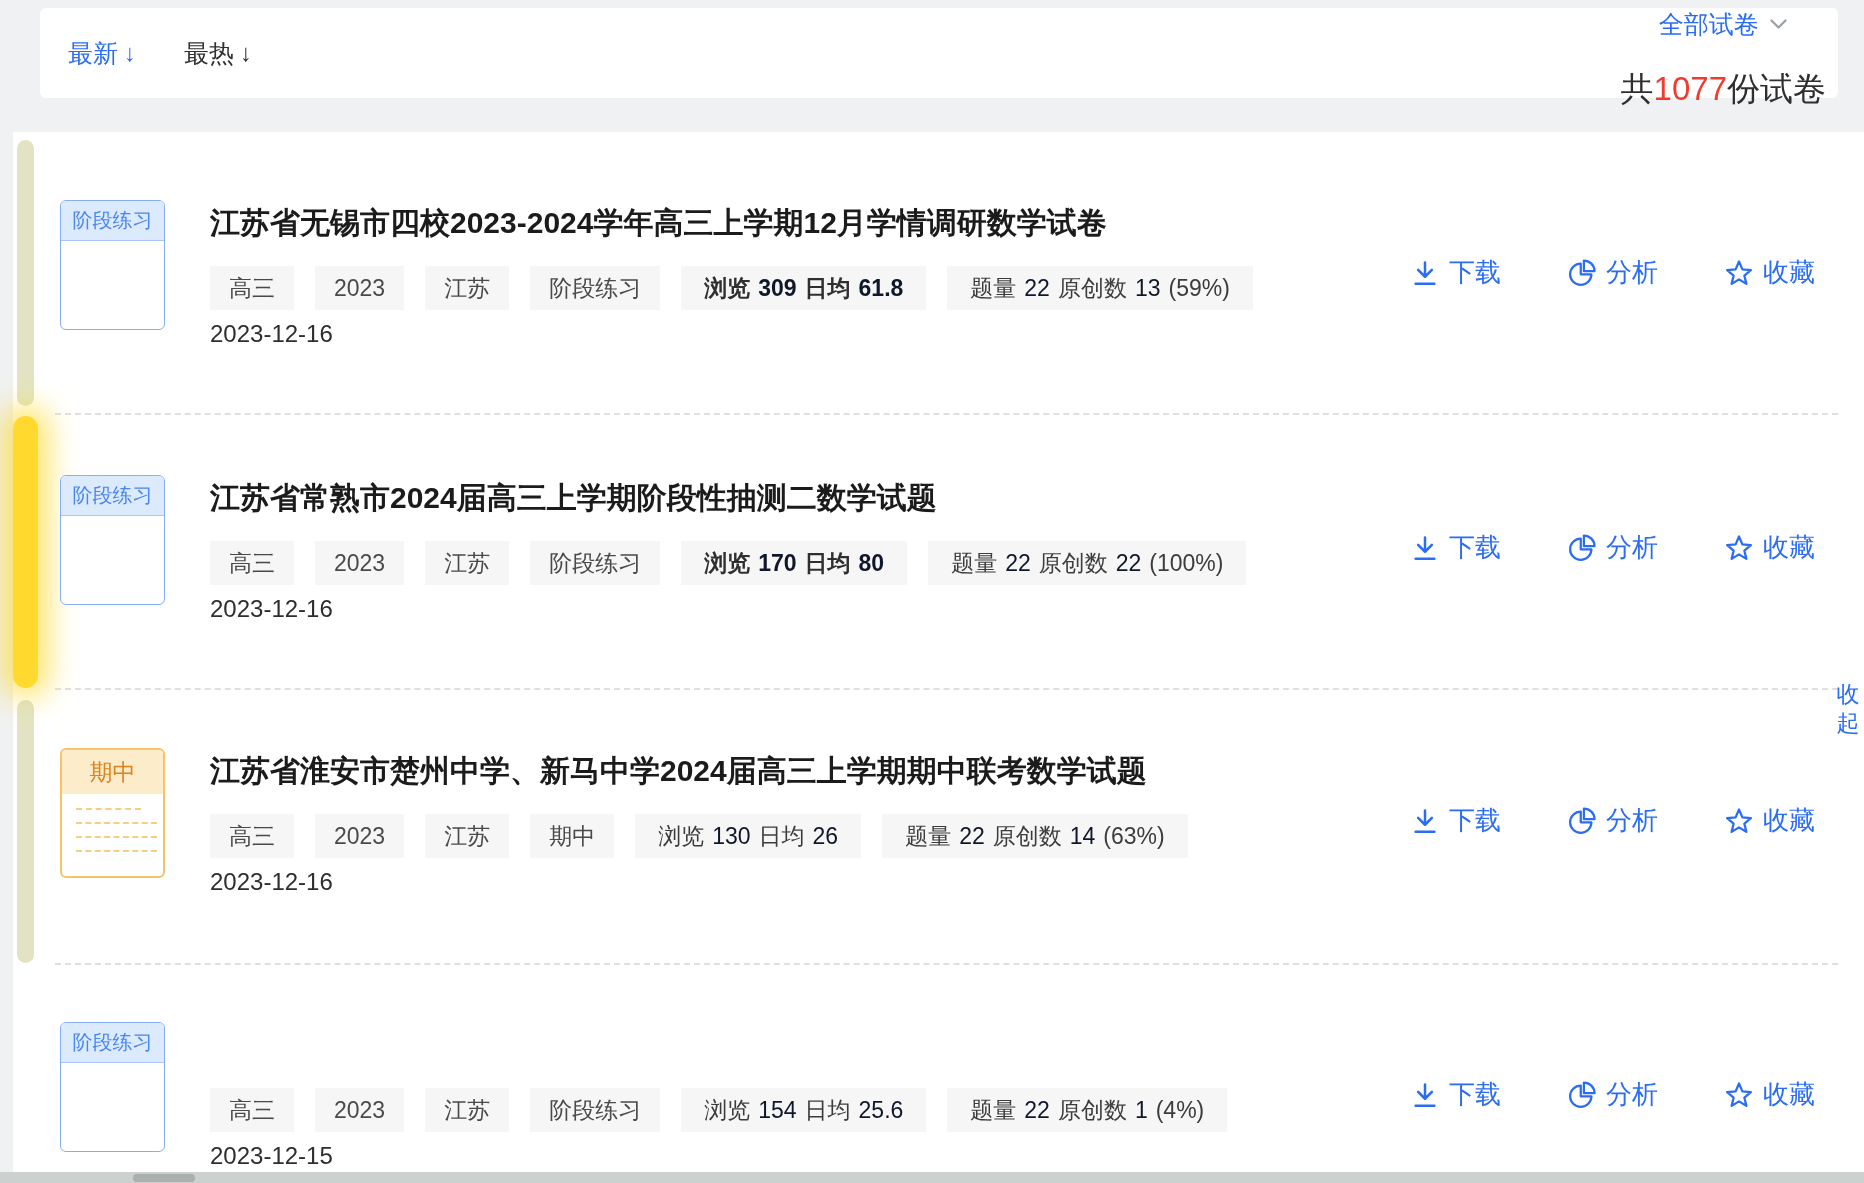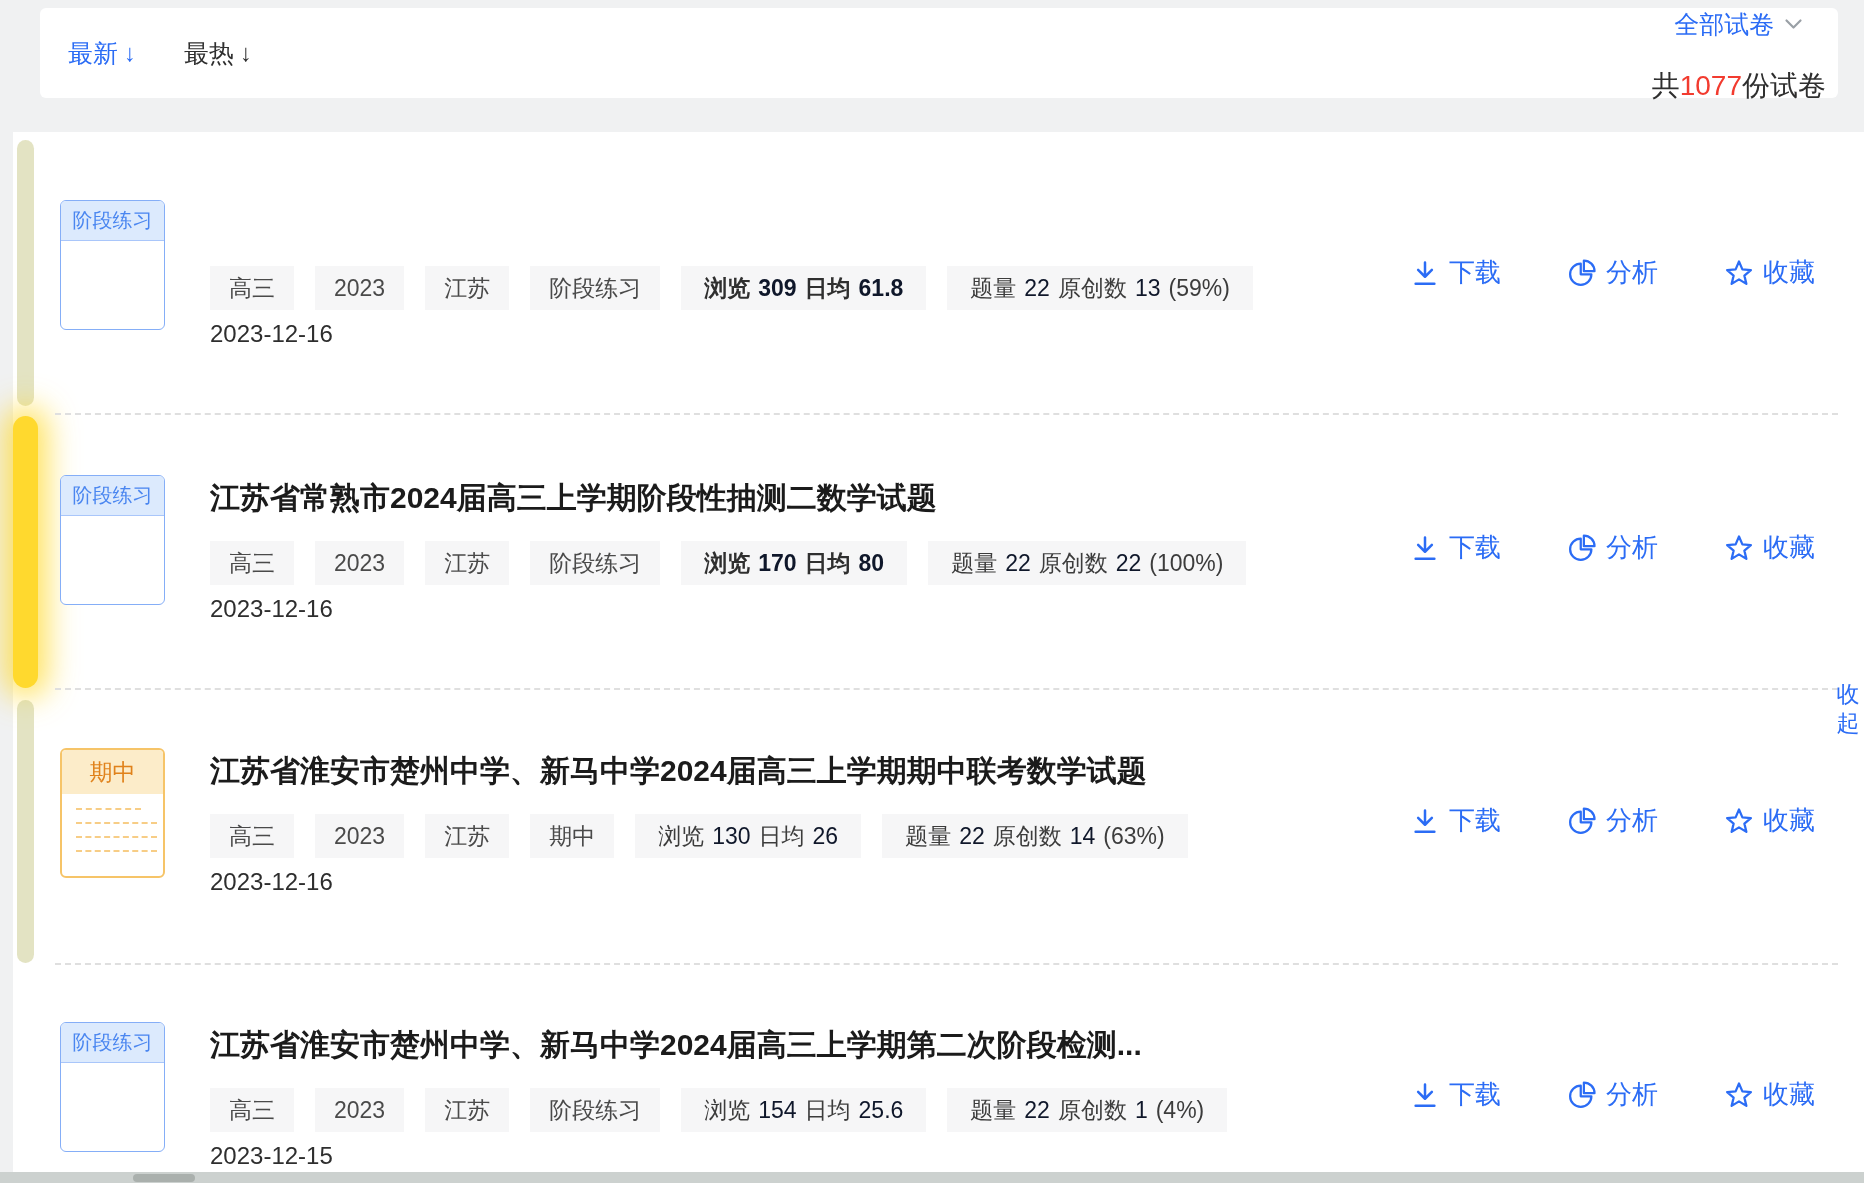--- a/index.html
+++ b/index.html
@@ -9,21 +9,21 @@
 
   
   .sortbar { position:absolute; left:40px; top:8px; width:1798px; height:90px; background:#ffffff; border-radius:6px; }
   .sort-left { position:absolute; left:28px; top:0; height:90px; display:flex; align-items:center; gap:48px; }
   .sort-btn { font-size:25px; display:flex; align-items:center; gap:6px; cursor:pointer; }
   .sort-btn .arrow { font-size:24px; }
   .sort-active { color:#2b6cf5; }
   .sort-idle { color:#2f2f2f; }
   .sort-right { position:absolute; right:12px; top:0; height:90px; display:flex; align-items:center; gap:26px;flex-direction:column; }
   .filter { color:#2b6cf5; font-size:25px; display:flex; align-items:center; gap:10px; cursor:pointer; }
-  .total { font-size:28px; color:#2f2f2f;text-align:center; }
+  .total { font-size:33px; color:#2f2f2f;text-align:center; }
   .total .red { color:#f23b2f; }
 
   
   .panel { position:absolute; left:13px; top:132px; width:1851px; height:1040px; background:#ffffff; }
 
   
   .track-seg { position:absolute; width:17px; left:17px; border-radius:9px; background:rgba(200,200,135,0.5); }
   .track-a { top:140px; height:266px; }
   .track-b { top:700px; height:263px; }
   .hl { position:absolute; left:13px; top:416px; width:25px; height:272px; border-radius:13px;
@@ -101,20 +101,21 @@
 
   <div class="sep" style="top:413px"></div>
   <div class="sep" style="top:688px"></div>
   <div class="sep" style="top:963px"></div>
 
   <div class="item" style="top:200px">
     <div class="card card-blue">
       <div class="card-head">阶段练习</div>
       <div class="card-body"></div>
     </div>
+    <div class="title">江苏省无锡市四校2023-2024学年高三上学期12月学情调研数学试卷</div>
     <div class="tags">
       <span class="tag">高三</span>
       <span class="tag">2023</span>
       <span class="tag">江苏</span>
       <span class="tag">阶段练习</span>
       <span class="tag stat vb">
         <span class="lab">浏览</span>
           <span class="red">309</span>
           <span class="lab">日均</span>
           <span class="red">61.8</span>
@@ -255,21 +256,20 @@
         <span>收藏</span>
       </a>
     </div>
   </div>
 
   <div class="item" style="top:1022px">
     <div class="card card-blue">
       <div class="card-head">阶段练习</div>
       <div class="card-body"></div>
     </div>
-    <div class="title">江苏省淮安市楚州中学、新马中学2024届高三上学期第二次阶段检测...</div>
     <div class="tags">
       <span class="tag">高三</span>
       <span class="tag">2023</span>
       <span class="tag">江苏</span>
       <span class="tag">阶段练习</span>
       <span class="tag stat">
         <span class="lab">浏览</span>
           <span class="red">154</span>
           <span class="lab">日均</span>
           <span class="red">25.6</span>

